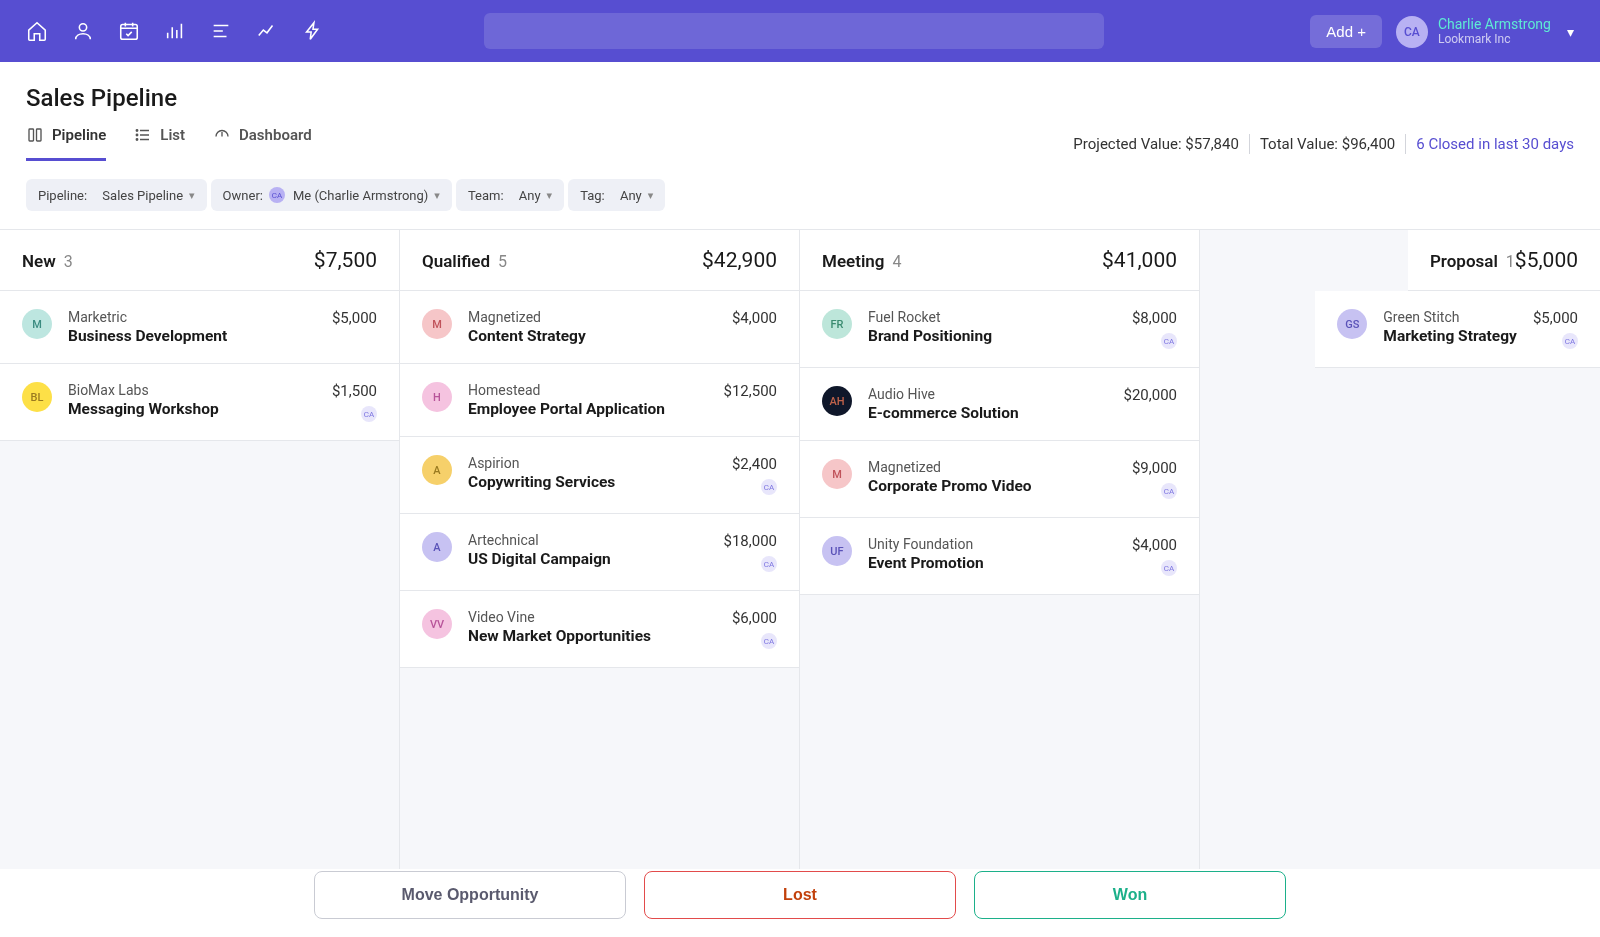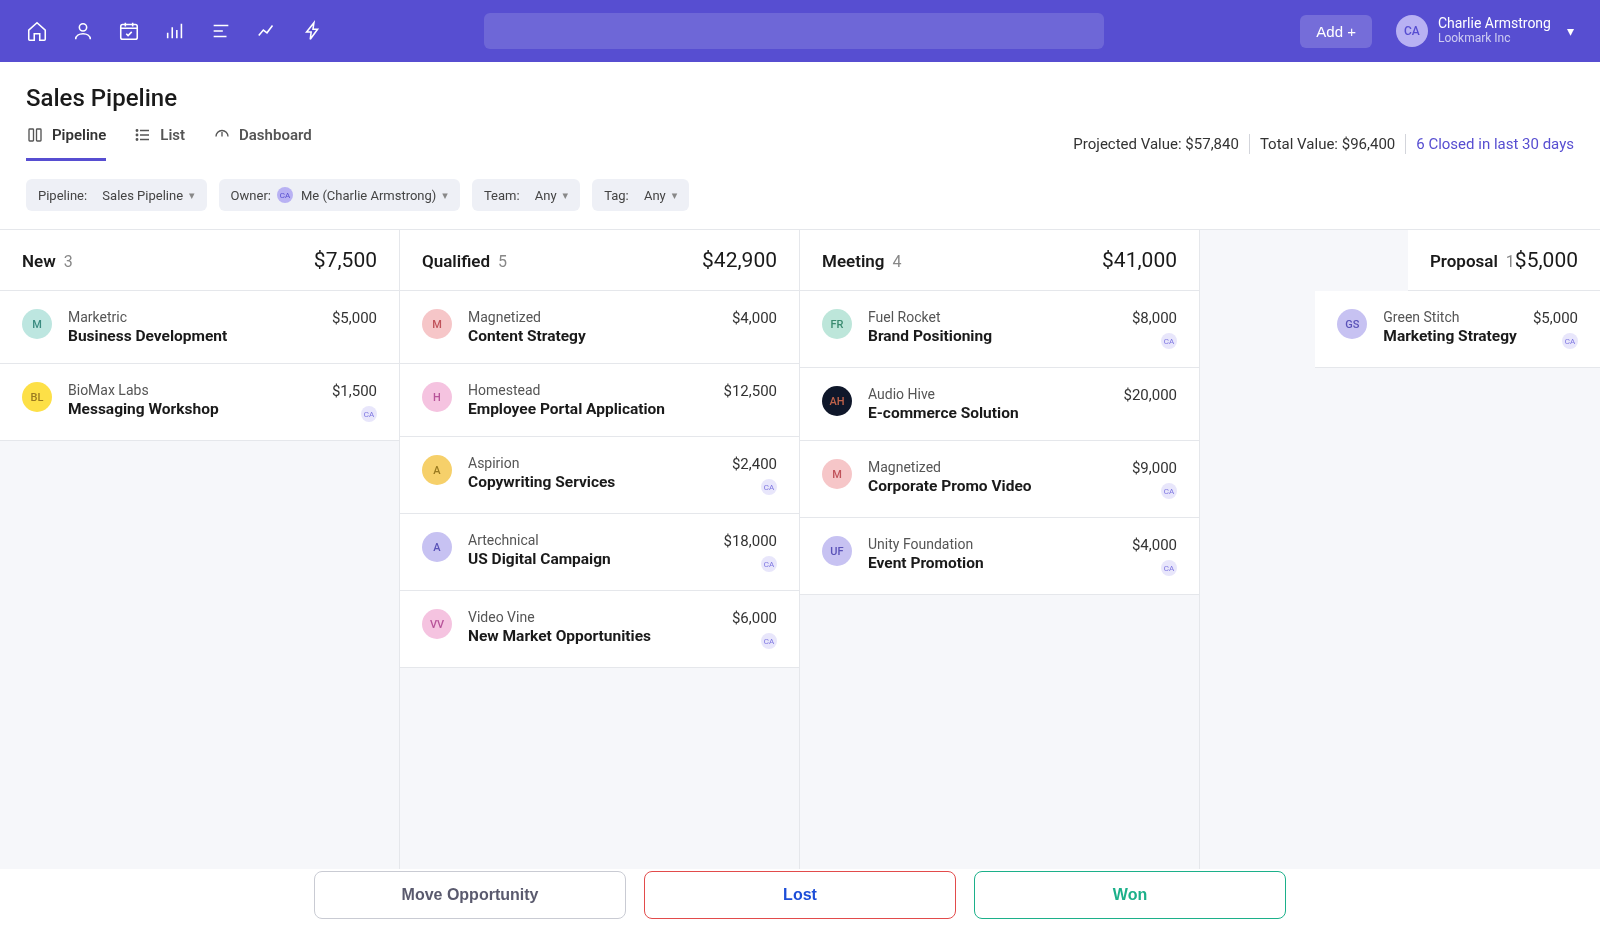--- a/index.html
+++ b/index.html
@@ -4,25 +4,25 @@
 <style>
   * { box-sizing: border-box; margin: 0; padding: 0; }
   body { font-family: -apple-system, BlinkMacSystemFont, "Segoe UI", Roboto, sans-serif; font-size: 14px; color: #1a1a1a; background: #fff; width: 1600px; height: 937px; overflow: hidden; }
   
   
   .topbar { background: #574ED1; height: 62px; display: flex; align-items: center; padding: 0 26px; }
   .topbar-icons { display: flex; gap: 24px; align-items: center; }
   .top-icon { width: 22px; height: 22px; display:flex; align-items:center; justify-content:center; color: #fff; cursor:pointer; }
   .top-icon svg { width: 22px; height: 22px; stroke: #fff; fill: none; stroke-width:1.7; }
   .search-bar { flex: 0 0 620px; height: 36px; background: rgba(255,255,255,0.14); border-radius: 6px; margin-left: 160px; }
-  .topbar-right { margin-left: auto; display:flex; align-items:flex-start; gap: 24px; }
+  .topbar-right { margin-left: auto; display:flex; align-items:flex-end; gap: 14px; }
   .add-btn { background: rgba(255,255,255,0.18); color:#fff; border:none; border-radius:6px; padding: 8px 16px; font-size:15px; cursor:pointer; }
   .user-block { display:flex; align-items:center; gap:10px; cursor:pointer; }
   .user-avatar { width:32px; height:32px; border-radius:50%; background:#B8B1F3; color:#574ED1; display:flex; align-items:center; justify-content:center; font-size:12px; font-weight:500; }
-  .user-name { color:#ffffff; font-size:14px; line-height:1.1; }
+  .user-name { color:#5eead4; font-size:14px; line-height:1.1; }
   .user-org { color:rgba(255,255,255,0.7); font-size:12px; line-height:1.1; }
   .chev { color:#fff; margin-left:6px; }
 
   
   .header-row { padding: 22px 26px 10px 26px; display:flex; align-items:center; }
   .page-title { font-size: 24px; font-weight:500; color:#1a1a1a; }
   .header-actions { margin-left:auto; display:flex; gap:12px; }
   .btn-outline { background:#fff; border:1px solid #d3d5db; color:#5a5a6e; padding:10px 18px; border-radius:6px; font-size:14px; cursor:pointer; }
   .btn-primary { background:#574ED1; border:none; color:#fff; padding:10px 20px; border-radius:6px; font-size:15px; cursor:pointer; }
 
@@ -30,21 +30,21 @@
   .subrow { padding: 4px 26px 0 26px; display:flex; align-items:center; }
   .tabs { display:flex; gap: 28px; align-items:center; }
   .tab { display:flex; gap:8px; color:#555; font-weight:600; font-size:15px; padding-bottom:14px; cursor:pointer; border-bottom:3px solid transparent; }
   .tab.active { color:#333; border-bottom-color:#574ED1; }
   .tab svg { width:18px; height:18px; stroke:#555; fill:none; stroke-width:1.8; }
   .stats { margin-left:auto; display:flex; align-items:center; gap: 10px; font-size:15px; color:#333; }
   .stats .sep { width:1px; height:20px; background:#d3d5db; }
   .stats .link { color:#574ED1; cursor:pointer; }
 
   
-  .filters { padding: 18px 26px; display:flex; gap:12px; }
+  .filters { padding: 18px 26px; display:flex; gap:4px; }
   .chip { background:#eef0f6; border-radius:6px; padding: 8px 12px; font-size:13px; color:#444; display:flex; align-items:center; gap:6px; cursor:pointer; }
   .chip .chev-sm { color:#888; font-size:11px; }
   .owner-avatar-sm { width:16px; height:16px; border-radius:50%; background:#B8B1F3; color:#574ED1; font-size:8px; display:inline-flex; align-items:center; justify-content:center; margin-right:2px; }
 
   
   .board { display:flex; height: 640px; overflow:hidden; border-top:1px solid #e5e7eb; }
   .col { flex:0 0 25%; border-right:1px solid #e5e7eb; background:#f6f7fa; display:flex; flex-direction:column; }
   .col:last-child { border-right:none;align-items:flex-end; }
   .col-head { background:#fff; padding: 18px 22px; display:flex; align-items:baseline; border-bottom:1px solid #e5e7eb; }
   .col-title { font-size:17px; font-weight:600; color:#1a1a1a; }
@@ -57,21 +57,21 @@
   .card-company { font-size:14px; color:#555; margin-bottom:2px; }
   .card-title { font-size:15.5px; font-weight:700; color:#1a1a1a; }
   .card-right { text-align:right; flex-shrink:0; }
   .card-value { font-size:15px; color:#333; }
   .card-owner { width:16px; height:16px; border-radius:50%; background:#E8E6FB; color:#7c74e0; font-size:8px; display:inline-flex; align-items:center; justify-content:center; margin-top:6px; }
 
   
   .bottombar { position:fixed; bottom:18px; left:0; right:0; display:flex; justify-content:center; gap:18px; }
   .bigbtn { width: 312px; padding: 14px 0; font-size:16px; font-weight:600; border-radius:8px; background:#fff; cursor:pointer; }
   .bigbtn.move { border:1px solid #c9cbd3; color:#5a5a6e; }
-  .bigbtn.lost { border:1.5px solid #E24B4B; color:#1d4ed8; }
+  .bigbtn.lost { border:1.5px solid #E24B4B; color:#c2410c; }
   .bigbtn.won  { border:1.5px solid #1CB08A; color:#1CB08A; }
 </style>
 </head>
 <body>
 
 <div class="topbar">
   <div class="topbar-icons">
     <span class="top-icon">
         <svg viewBox="0 0 24 24">
           <path d="M3 11l9-8 9 8v10a1 1 0 0 1-1 1h-5v-7h-6v7H4a1 1 0 0 1-1-1z"></path>

